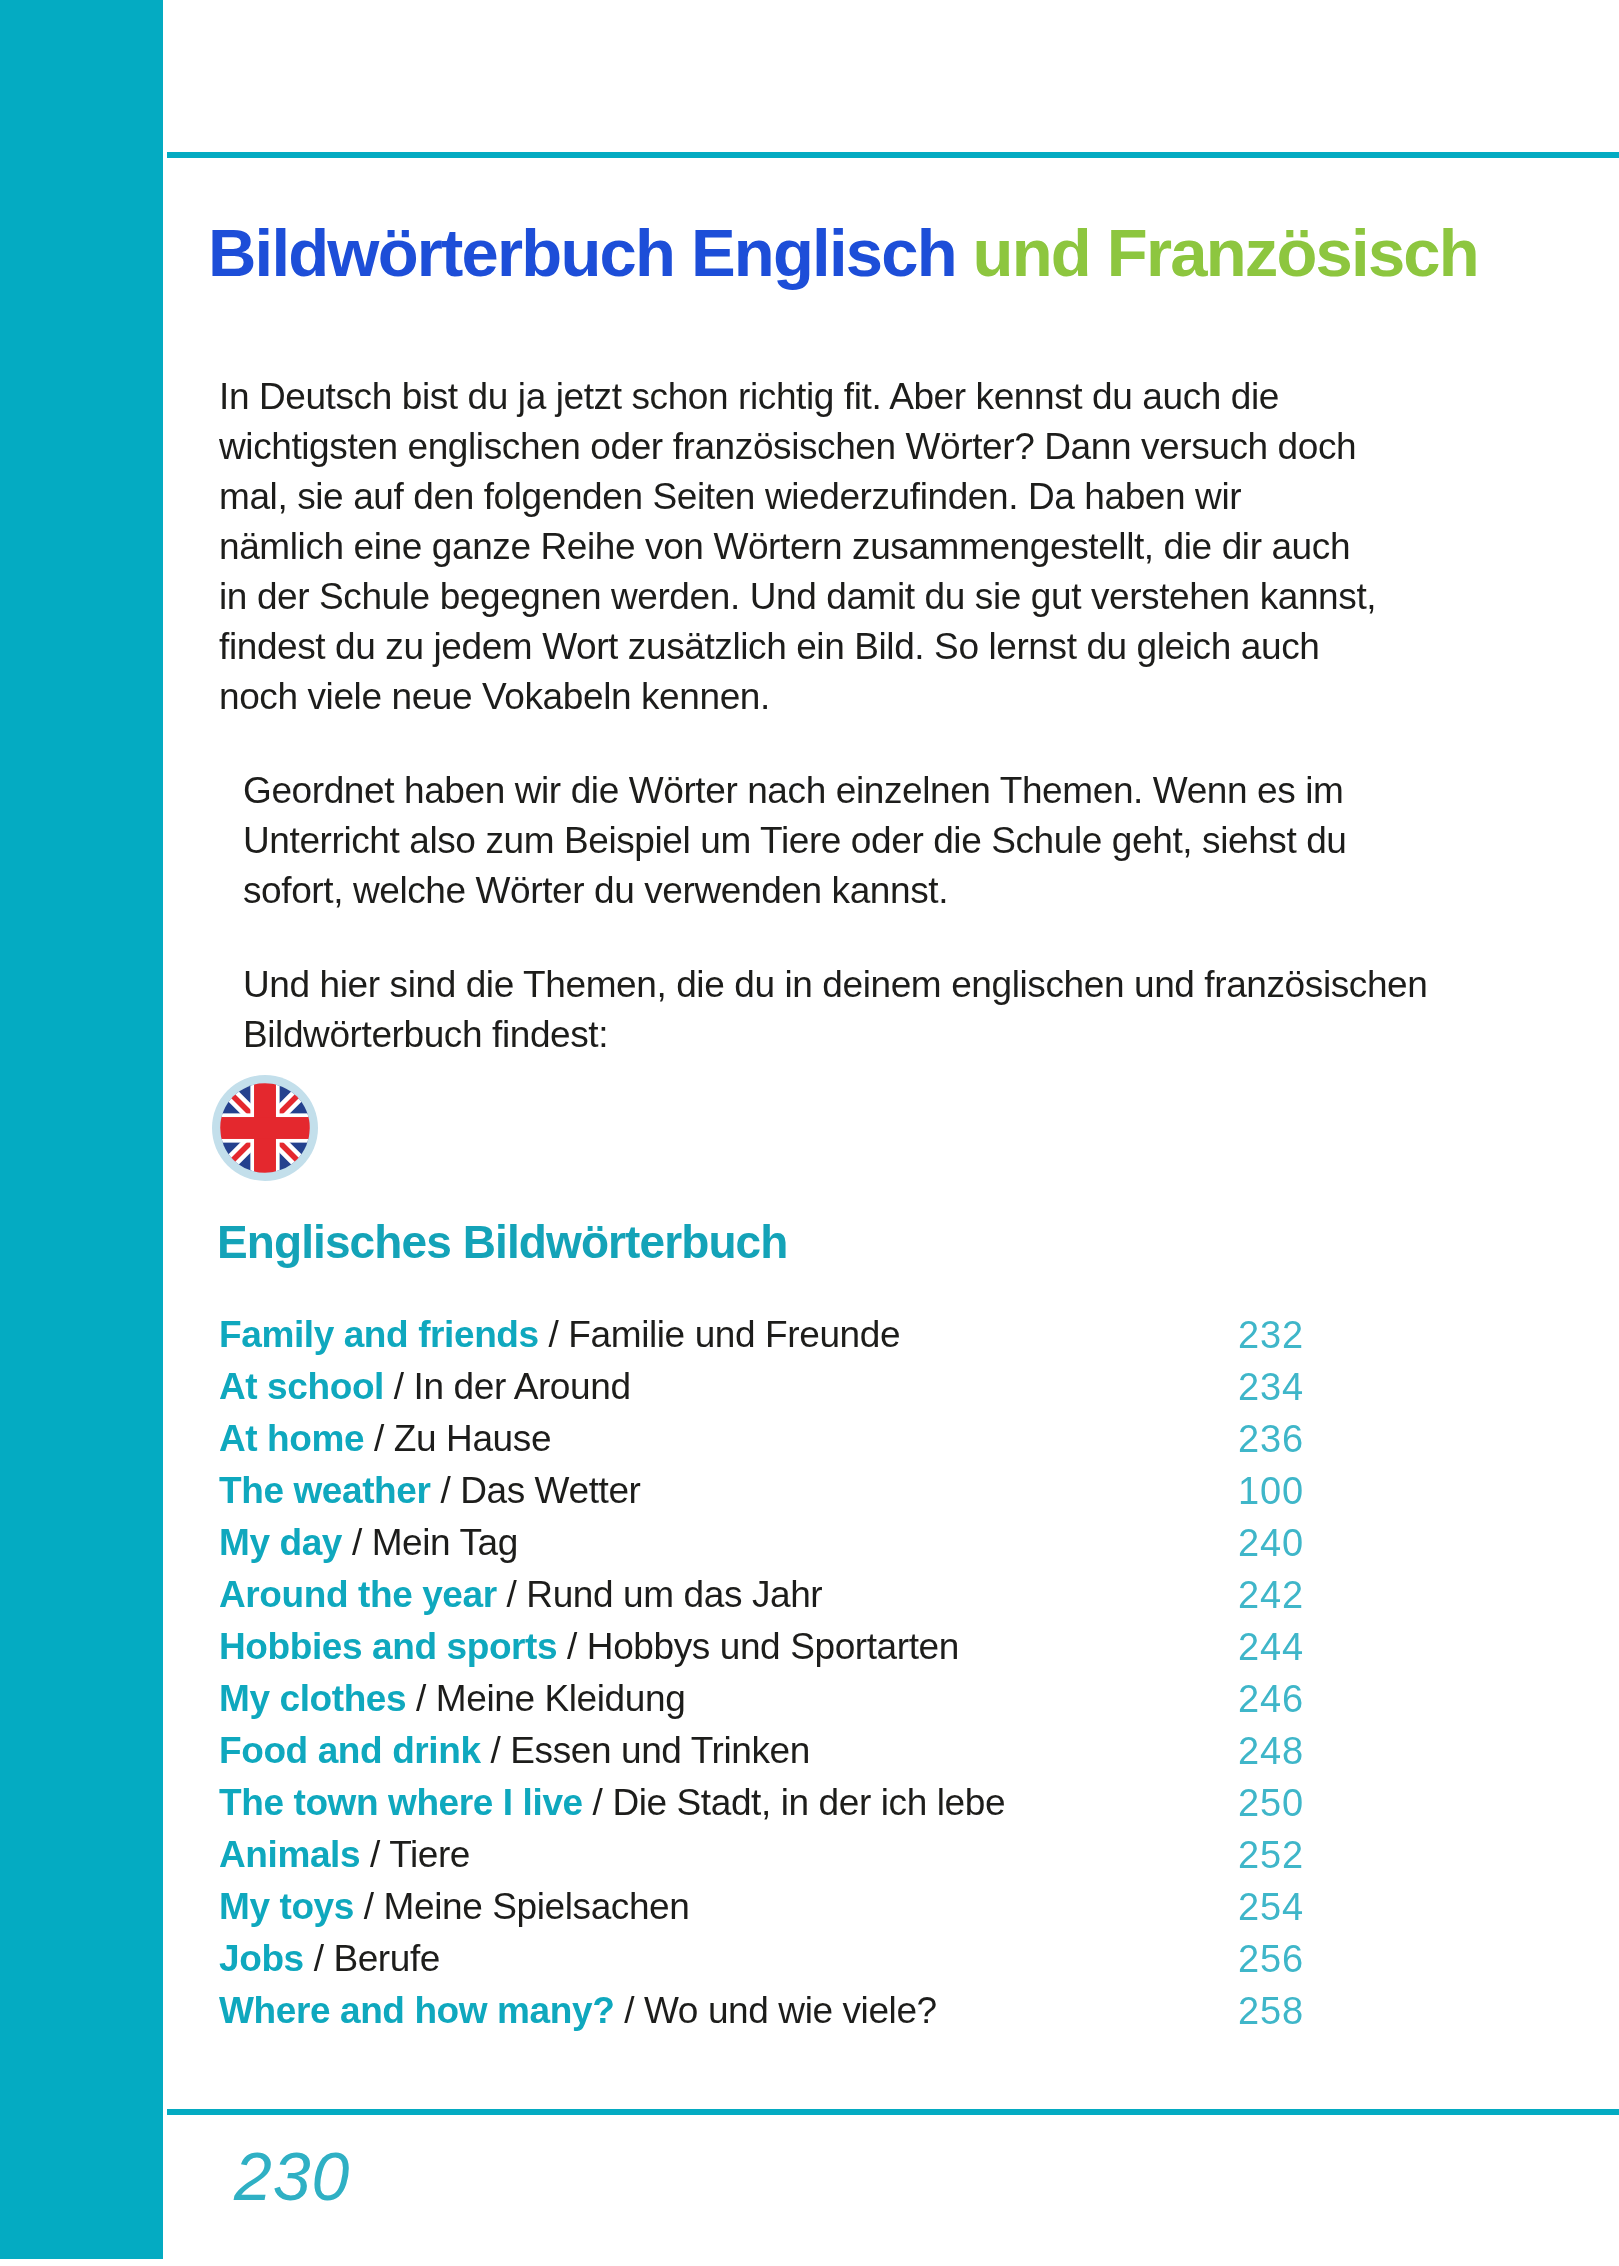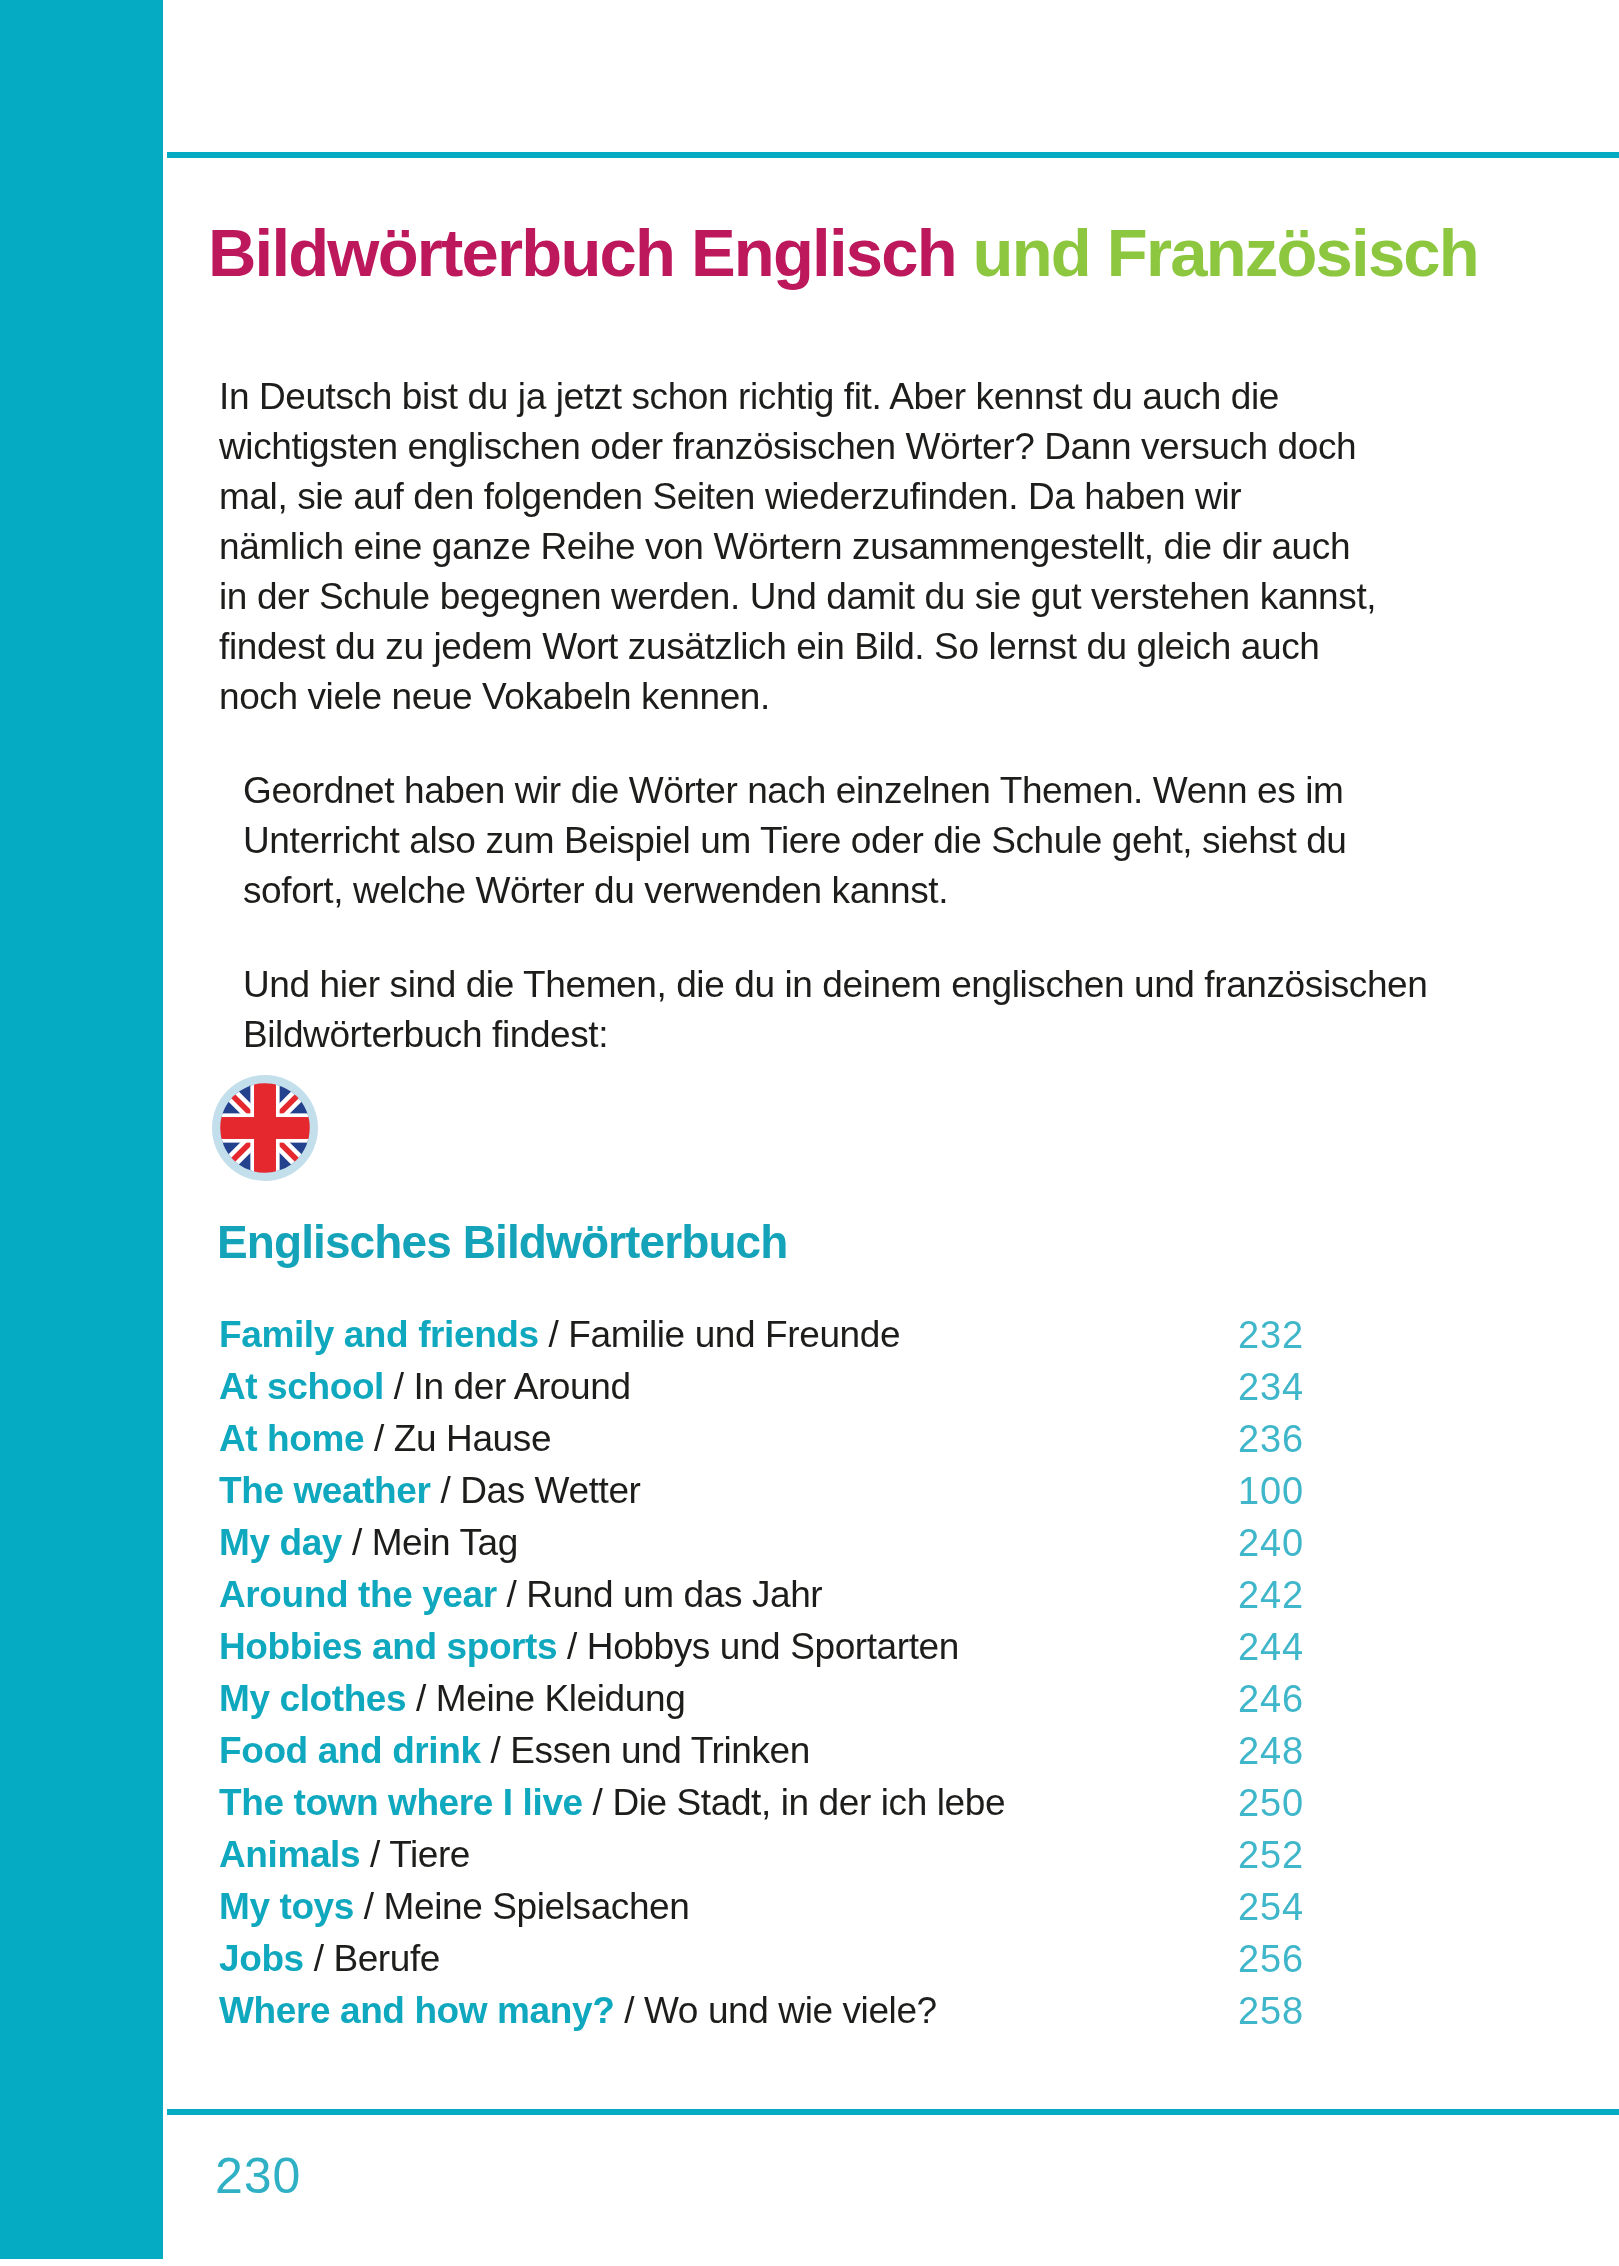--- a/index.html
+++ b/index.html
@@ -24,21 +24,21 @@
   .rule{position:absolute;left:167px;width:1452px;height:5.5px;background:#04abc2;}
   .rule-top{top:152px;}
   .rule-bottom{top:2109px;}
 
   
   .title{
     position:absolute;left:208px;top:216px;margin:0;
     font-size:67px;font-weight:700;letter-spacing:-1.8px;
     line-height:73px;white-space:nowrap;
   }
-  .t-teal{color:#be185d;}
+  .t-teal{color:#1d4ed8;}
   .t-green{color:#8dc63f;}
 
   
   .intro{position:absolute;left:219px;top:372px;}
   .para + .para{margin-top:44px;margin-left:24px;}
   .para .line{
     font-size:37px;line-height:50px;letter-spacing:-0.4px;
     white-space:nowrap;color:#1d1d1b;
   }
 
@@ -58,23 +58,23 @@
   .toc-row{position:relative;height:52px;line-height:52px;white-space:nowrap;}
   .toc-en{color:#0fa8be;font-weight:700;font-size:37px;letter-spacing:-0.4px;}
   .toc-sep,.toc-de{color:#1d1d1b;font-weight:400;font-size:37px;letter-spacing:-0.4px;}
   .toc-page{
     position:absolute;left:1019px;top:0;
     color:#3fb6c9;font-size:38px;font-weight:400;letter-spacing:0.9px;
   }
 
   
   .page-number{
-    position:absolute;left:215px;top:2149px;
-    font-size:50px;line-height:55px;font-weight:400;
-    color:#2fb0c4;letter-spacing:0.9px;
+    position:absolute;left:234px;top:2149px;
+    font-size:68px;line-height:55px;font-weight:400;
+    color:#2fb0c4;letter-spacing:0.9px;font-style:italic;
   }
 </style>
 </head>
 <body>
 
 <div class="page">
 
   <div class="sidebar"></div>
 
   <div class="rule rule-top"></div>

